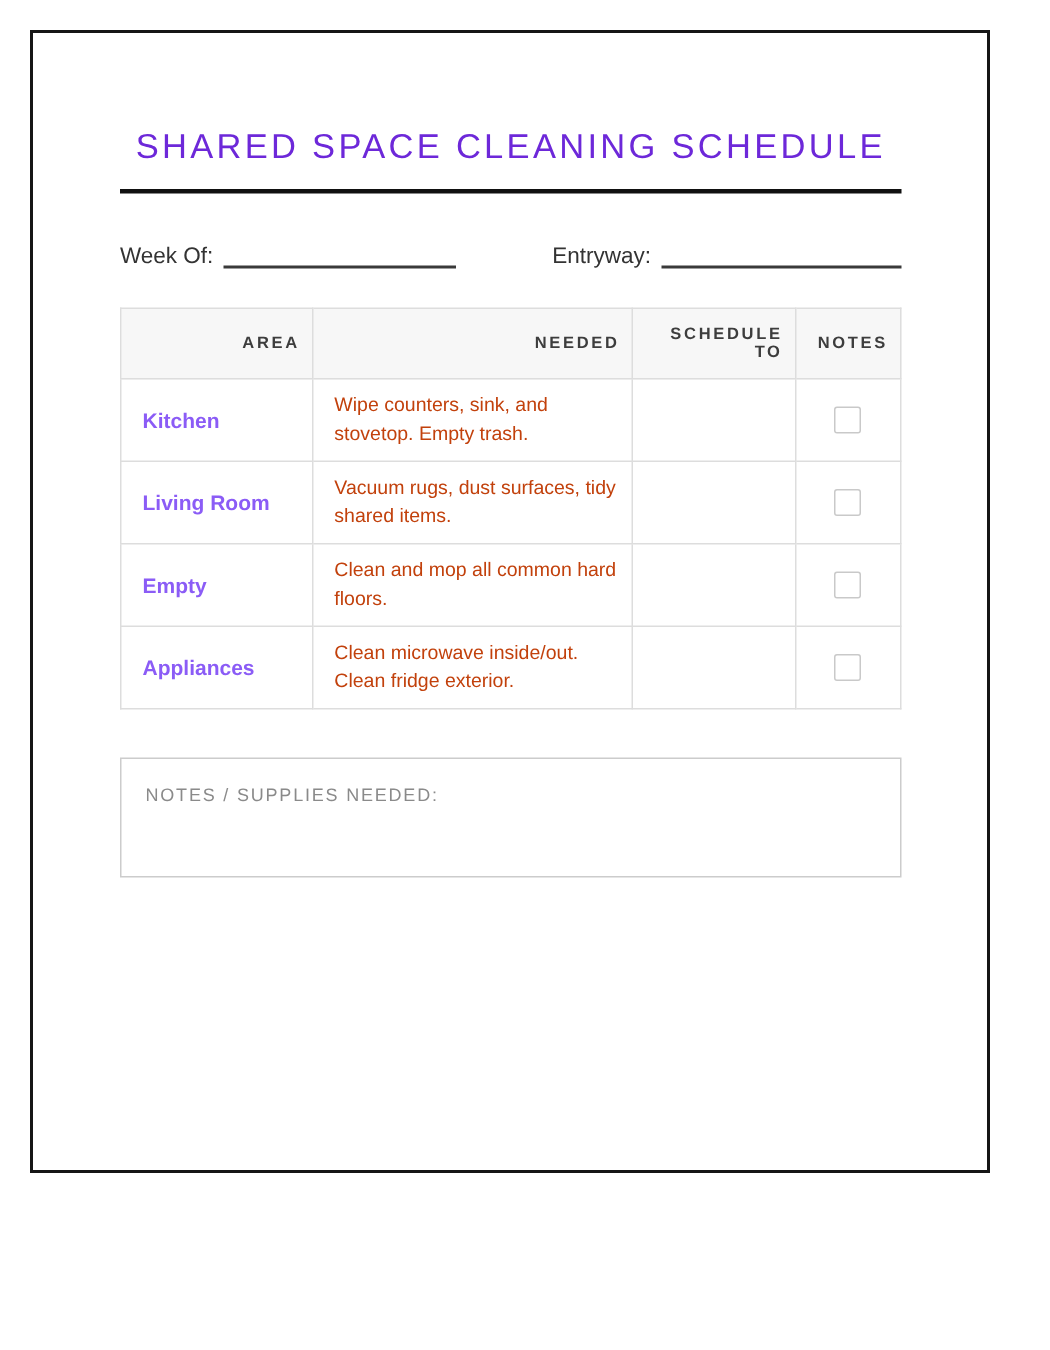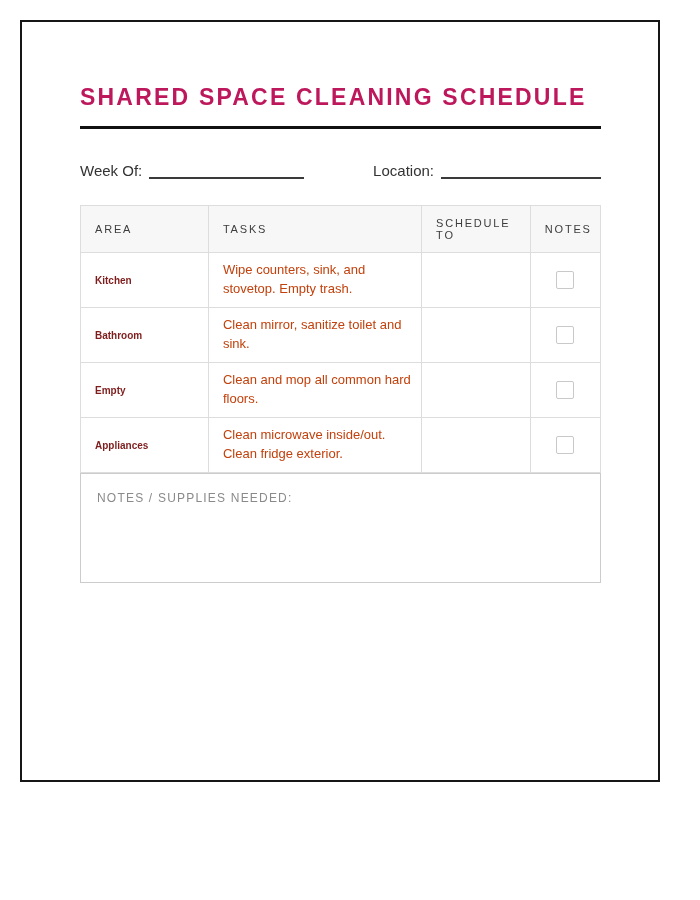--- a/index.html
+++ b/index.html
@@ -10,24 +10,25 @@
     position: absolute;
     left: 20px; top: 20px;
     width: 640px; height: 762px;
     border: 2px solid #161616;
     background: #ffffff;
   }
   .content { padding: 62px 57px 0 58px; }
 
   .doc-title {
     font-size: 23px;
-    font-weight: 700;
+    font-weight: 400;
     letter-spacing: 2.2px;
-    color: #be185d;
+    color: #6d28d9;
     white-space: nowrap;
+    text-align: center;
   }
   .title-rule {
     margin-top: 15px;
     border: none;
     border-top: 3px solid #111111;
   }
 
   .fields-row {
     margin-top: 33px;
     display: flex;
@@ -53,50 +54,51 @@
     table-layout: fixed;
   }
   .schedule col.c-area     { width: 24.6%; }
   .schedule col.c-tasks    { width: 41.0%; }
   .schedule col.c-assigned { width: 20.9%; }
   .schedule col.c-done     { width: 13.5%; }
 
   .schedule th {
     background: #f7f7f7;
     height: 47px;
-    text-align: left;
+    text-align: right;
     vertical-align: middle;
     font-size: 11px;
-    font-weight: 400;
+    font-weight: 700;
     letter-spacing: 1.8px;
     color: #3d3d3d;
     padding: 8px 8px 8px 14px;
     border: 1px solid #dddddd;
   }
   .schedule td {
     height: 55px;
     vertical-align: middle;
     padding: 8px 8px 8px 14px;
     border: 1px solid #dddddd;
   }
-  td.area-cell  { font-weight: 700; font-size: 10px; color: #7f1d1d; }
+  td.area-cell  { font-weight: 700; font-size: 14px; color: #8b5cf6; }
   td.tasks-cell { font-size: 13px; color: #c2410c; line-height: 1.45; }
   td.done-cell  { text-align: center; padding: 8px 0; }
 
   .checkbox {
     display: inline-block;
     width: 18px; height: 18px;
     border: 1px solid #c9c9c9;
     border-radius: 2px;
     background: #ffffff;
     vertical-align: middle;
   }
 
   .notes-box {
-    height: 110px;
+    margin-top: 32px;
+    height: 80px;
     border: 1px solid #cccccc;
     padding: 17px 16px;
   }
   .notes-label {
     font-size: 12px;
     letter-spacing: 1.2px;
     color: #8a8a8a;
   }
 </style>
 </head>
@@ -107,50 +109,50 @@
 
     <div class="doc-title">SHARED SPACE CLEANING SCHEDULE</div>
     <hr class="title-rule">
 
     <div class="fields-row">
       <div class="field-group">
         <span>Week Of:</span>
         <span class="write-line week"></span>
       </div>
       <div class="field-group">
-        <span>Location:</span>
+        <span>Entryway:</span>
         <span class="write-line loc"></span>
       </div>
     </div>
 
     <table class="schedule">
       <colgroup>
         <col class="c-area">
           <col class="c-tasks">
           <col class="c-assigned">
           <col class="c-done">
       </colgroup>
       <thead>
         <tr>
           <th>AREA</th>
-          <th>TASKS</th>
+          <th>NEEDED</th>
           <th>SCHEDULE TO</th>
           <th>NOTES</th>
         </tr>
       </thead>
       <tbody>
         <tr>
           <td class="area-cell">Kitchen</td>
           <td class="tasks-cell">Wipe counters, sink, and stovetop. Empty trash.</td>
           <td class="assigned-cell"></td>
           <td class="done-cell"><span class="checkbox"></span></td>
         </tr>
         <tr>
-          <td class="area-cell">Bathroom</td>
-          <td class="tasks-cell">Clean mirror, sanitize toilet and sink.</td>
+          <td class="area-cell">Living Room</td>
+          <td class="tasks-cell">Vacuum rugs, dust surfaces, tidy shared items.</td>
           <td class="assigned-cell"></td>
           <td class="done-cell"><span class="checkbox"></span></td>
         </tr>
         <tr>
           <td class="area-cell">Empty</td>
           <td class="tasks-cell">Clean and mop all common hard floors.</td>
           <td class="assigned-cell"></td>
           <td class="done-cell"><span class="checkbox"></span></td>
         </tr>
         <tr>

